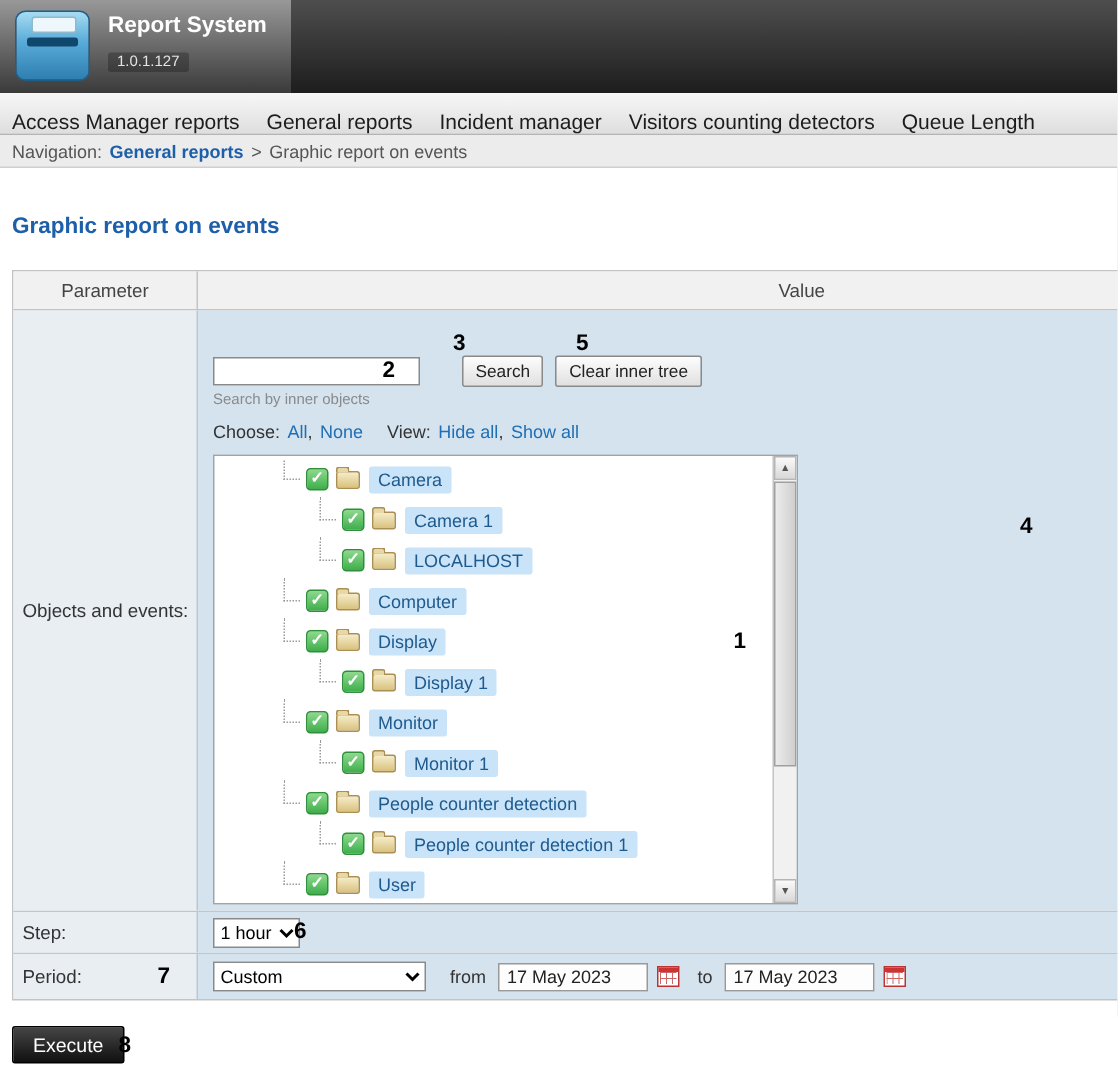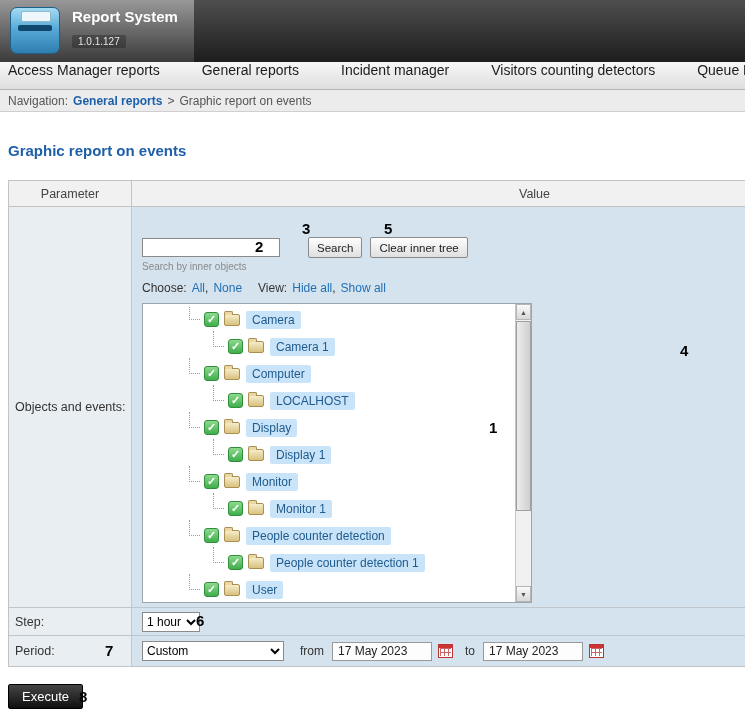--- a/index.html
+++ b/index.html
@@ -16,21 +16,21 @@
   .logo::before { content:""; position:absolute; left:10px; top:3px; width:28px; height:9px;
     background:#eef7fc; border:1px solid #8fb9cc; border-radius:2px; }
   .logo::after { content:""; position:absolute; left:7px; top:17px; width:34px; height:6px;
     background:#10486d; border-radius:2px; }
   .app-title { position:absolute; left:72px; top:8px; color:#fff; font-size:15px; font-weight:bold; }
   .app-version { position:absolute; left:72px; top:35px; color:#e4e4e4; font-size:10px;
     background:rgba(0,0,0,0.25); padding:1px 6px; border-radius:2px; }
 
   
   .menu { height:28px; background:linear-gradient(#f7f7f7,#dedede); border-bottom:1px solid #b5b5b5;
-    display:flex; align-items:flex-start; gap:42px; padding:0 8px; white-space:nowrap; }
+    display:flex; align-items:flex-end; gap:18px; padding:0 8px; white-space:nowrap; }
   .menu-item { font-size:14px; color:#1c1c1c; cursor:pointer; }
 
   
   .breadcrumb { height:22px; background:#ececec; border-bottom:1px solid #cfcfcf;
     display:flex; align-items:center; padding:0 8px; font-size:12px; color:#555; gap:5px; white-space:nowrap; }
   .breadcrumb .bc-link { color:#1d5fa9; font-weight:bold; text-decoration:none; cursor:pointer; }
 
   
   .page-title { position:absolute; left:8px; top:142px; font-size:15px; font-weight:bold; color:#1d5fa9; }
 
@@ -195,31 +195,31 @@
                 <span class="cb"></span>
                 <span class="folder"></span>
                 <span class="tree-label">Camera</span>
               </div>
               <div class="tree-row child">
                 <span class="connector"></span>
                 <span class="cb"></span>
                 <span class="folder"></span>
                 <span class="tree-label">Camera 1</span>
               </div>
+              <div class="tree-row child">
+                <span class="connector"></span>
+                <span class="cb"></span>
+                <span class="folder"></span>
+                <span class="tree-label">LOCALHOST</span>
+              </div>
               <div class="tree-row">
                 <span class="connector"></span>
                 <span class="cb"></span>
                 <span class="folder"></span>
                 <span class="tree-label">Computer</span>
-              </div>
-              <div class="tree-row child">
-                <span class="connector"></span>
-                <span class="cb"></span>
-                <span class="folder"></span>
-                <span class="tree-label">LOCALHOST</span>
               </div>
               <div class="tree-row">
                 <span class="connector"></span>
                 <span class="cb"></span>
                 <span class="folder"></span>
                 <span class="tree-label">Display</span>
               </div>
               <div class="tree-row child">
                 <span class="connector"></span>
                 <span class="cb"></span>

